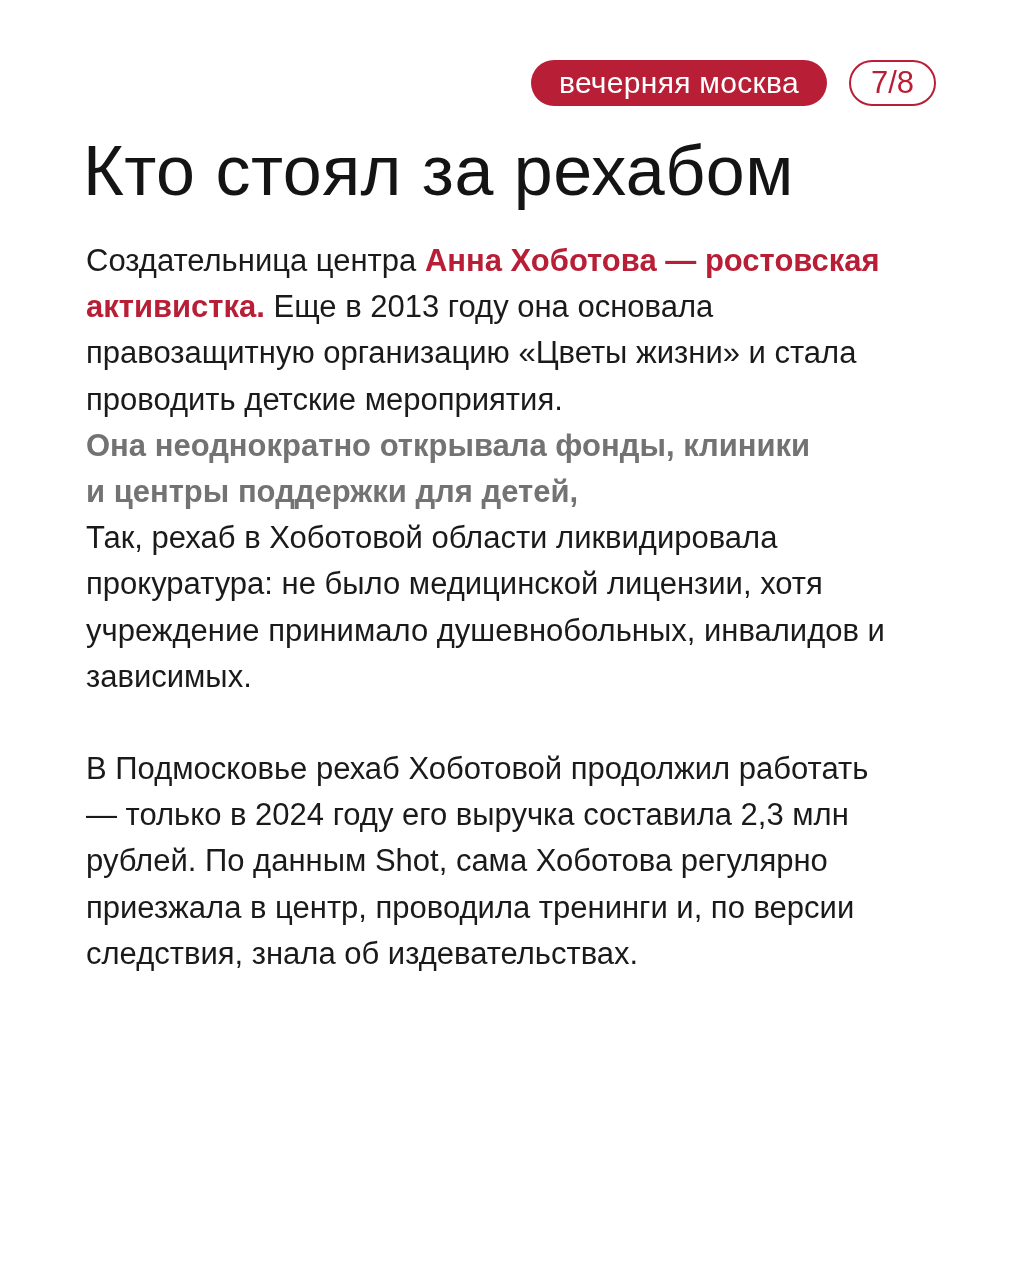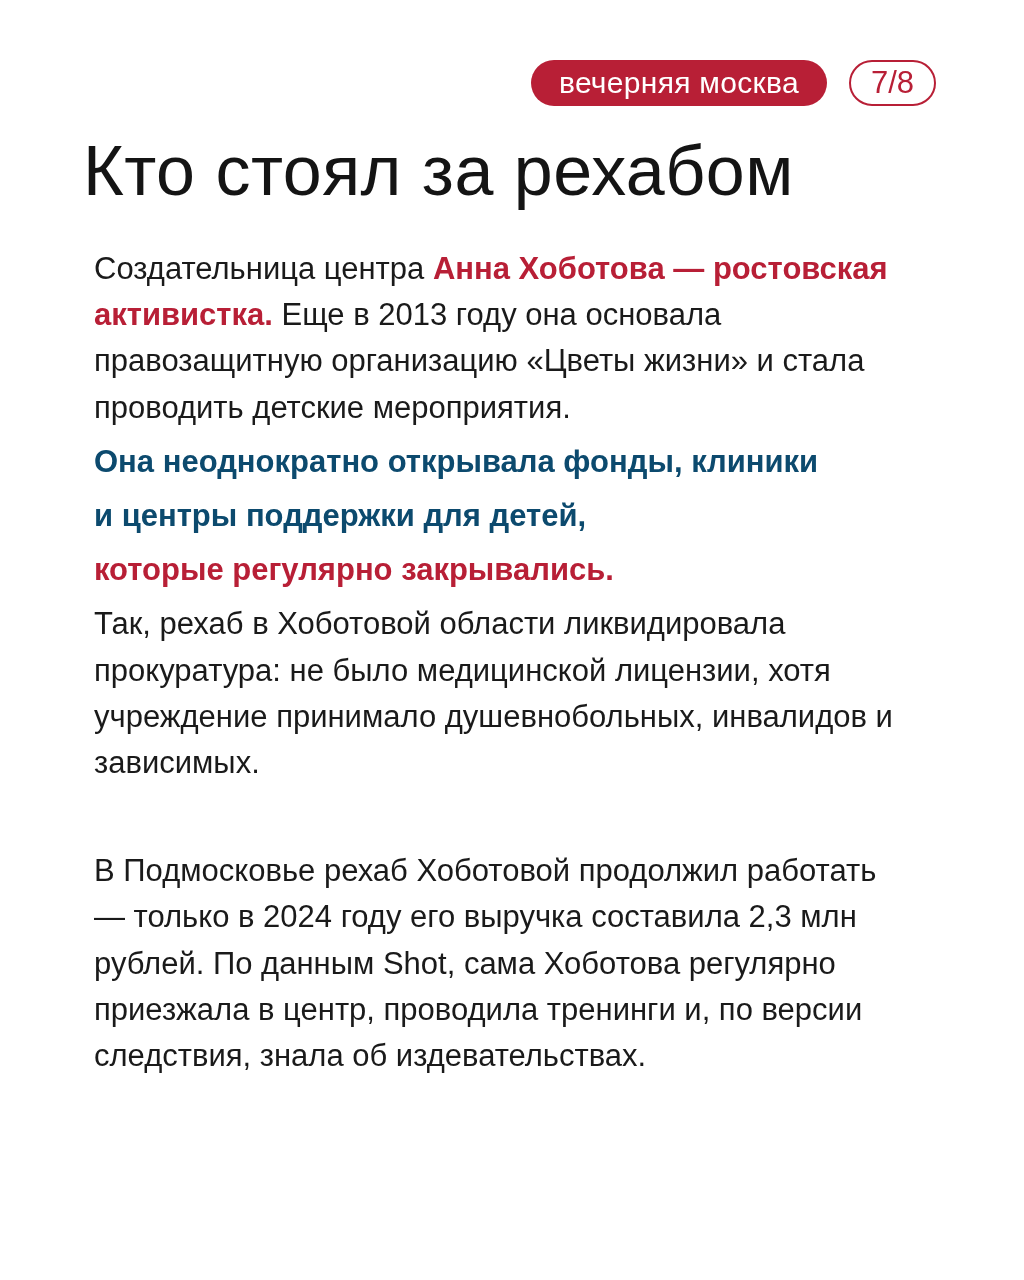--- a/index.html
+++ b/index.html
@@ -21,38 +21,37 @@
     font-size: 31px;
   }
   .title {
     position: absolute; left: 82px; top: 130px; margin: 1px;
     font-size: 70px; font-weight: 500; letter-spacing: 0.5px; color: #141414;
   }
   .body-text {
     position: absolute; left: 86px; top: 238px; width: 860px;
     font-size: 31px; line-height: 46.2px; color: #1a1a1a;
   }
-  .body-text p { margin: 8px; }
+  .body-text p { margin: 0; }
   .red { color: #b81f36; font-weight: bold; }
-  .purple { color: #0c4a6e; font-weight: bold; }
+  .purple { color: #737373; font-weight: bold; }
   .gap { height: 46px; }
 </style>
 </head>
 <body>
 
 <div class="header-row">
   <div class="brand-pill">вечерняя москва</div>
   <div class="page-pill">7/8</div>
 </div>
 
 <h1 class="title">Кто стоял за рехабом</h1>
 
 <div class="body-text">
   <p style="width:820px;">
     <span>Создательница центра </span><span class="red">Анна Хоботова — ростовская активистка.</span><span> Еще в 2013 году она основала правозащитную организацию «Цветы жизни» и стала проводить детские мероприятия.</span>
   </p>
   <p class="purple">Она неоднократно открывала фонды, клиники</p>
   <p class="purple">и центры поддержки для детей,</p>
-  <p class="red">которые регулярно закрывались.</p>
   <p style="width:830px;">Так, рехаб в Хоботовой области ликвидировала прокуратура: не было медицинской лицензии, хотя учреждение принимало душевнобольных, инвалидов и зависимых.</p>
   <div class="gap"></div>
   <p style="width:800px;">В Подмосковье рехаб Хоботовой продолжил работать — только в 2024 году его выручка составила 2,3 млн рублей. По данным Shot, сама Хоботова регулярно приезжала в центр, проводила тренинги и, по версии следствия, знала об издевательствах.</p>
 </div>
 
 </body></html>

